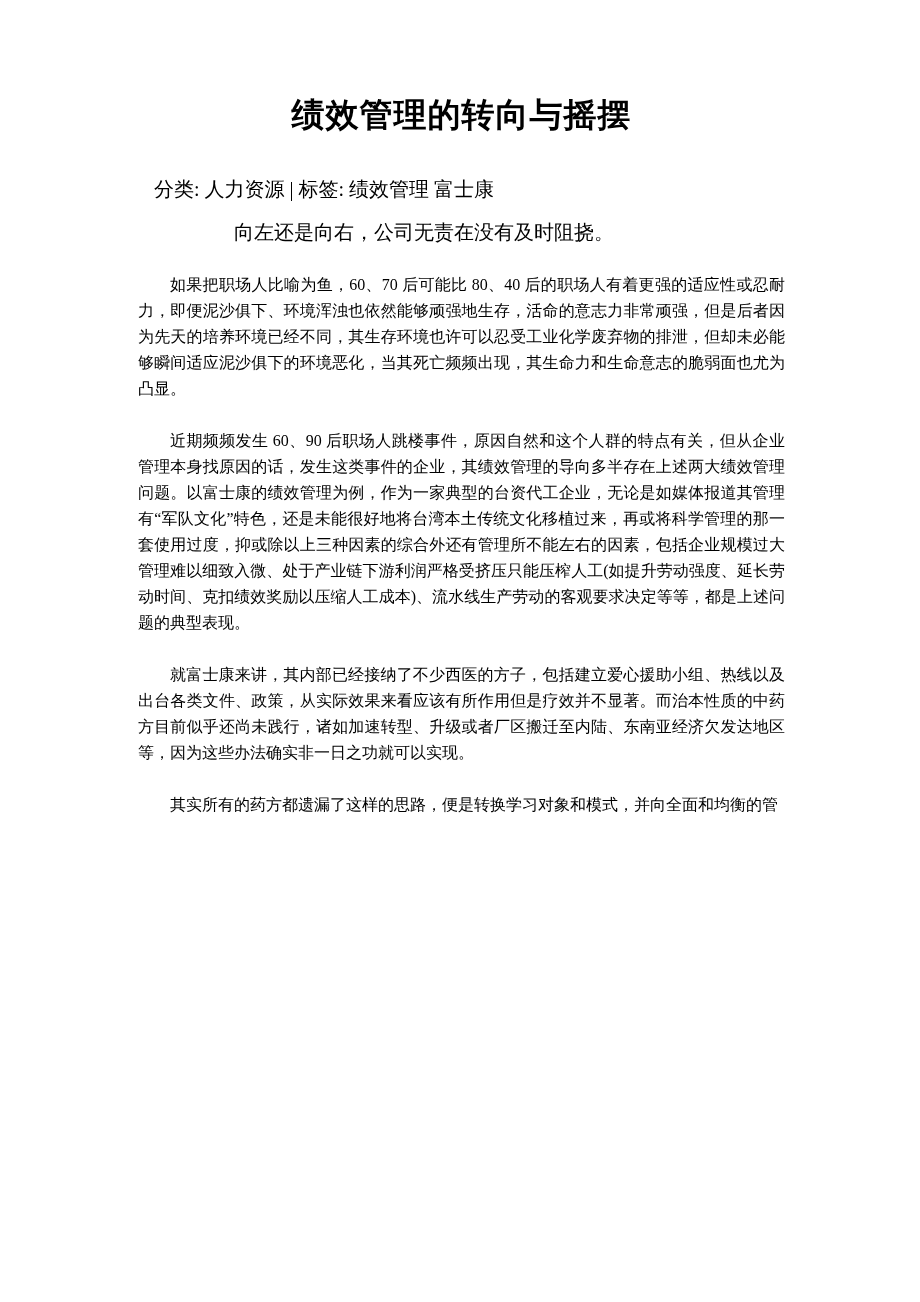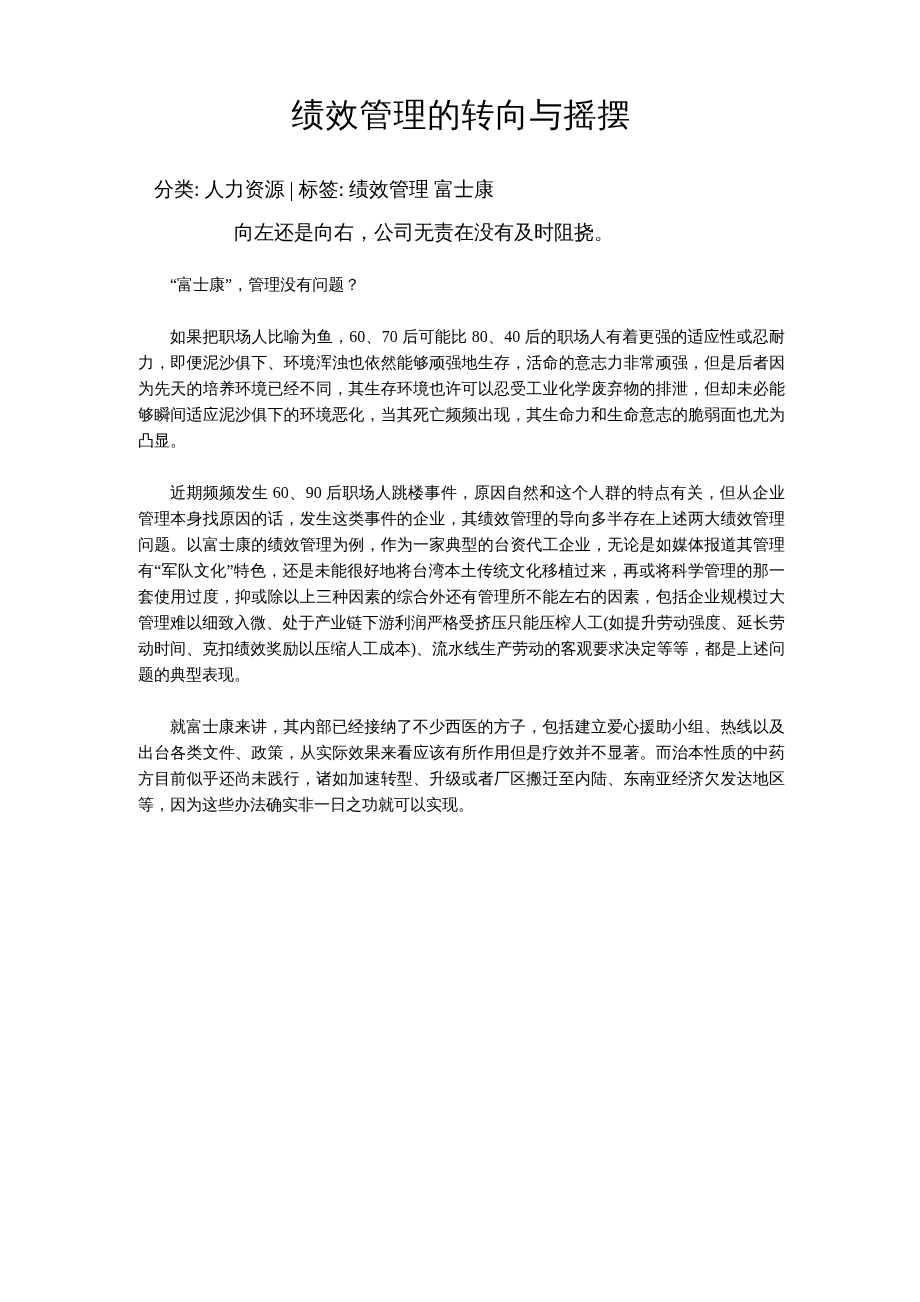--- a/index.html
+++ b/index.html
@@ -18,21 +18,21 @@
     .page {
       width: 920px;
       height: 1302px;
       padding: 92px 135px 40px 138px;
       background: #ffffff;
     }
     .doc-title {
       margin: 0 0 38px 0;
       font-size: 33px;
       line-height: 46px;
-      font-weight: 400;
+      font-weight: 700;
       text-align: center;
       letter-spacing: 1px;
     }
     .line {
       margin: 16px;
       font-size: 20px;
       line-height: 27px;
       text-align: justify;
     }
     .meta {
@@ -53,23 +53,23 @@
 </head>
 <body>
 
 <div class="page">
   <h1 class="doc-title">绩效管理的转向与摇摆</h1>
 
   <p class="line meta">分类: 人力资源  | 标签: 绩效管理 富士康</p>
 
   <p class="line subtitle">向左还是向右，公司无责在没有及时阻挠。</p>
 
-  <p class="para">“富士康”，管理没有问题？</p>
 
 
   <p class="para">如果把职场人比喻为鱼，60、70 后可能比 80、40 后的职场人有着更强的适应性或忍耐力，即便泥沙俱下、环境浑浊也依然能够顽强地生存，活命的意志力非常顽强，但是后者因为先天的培养环境已经不同，其生存环境也许可以忍受工业化学废弃物的排泄，但却未必能够瞬间适应泥沙俱下的环境恶化，当其死亡频频出现，其生命力和生命意志的脆弱面也尤为凸显。</p>
 
   <p class="para">近期频频发生 60、90 后职场人跳楼事件，原因自然和这个人群的特点有关，但从企业管理本身找原因的话，发生这类事件的企业，其绩效管理的导向多半存在上述两大绩效管理问题。以富士康的绩效管理为例，作为一家典型的台资代工企业，无论是如媒体报道其管理有“军队文化”特色，还是未能很好地将台湾本土传统文化移植过来，再或将科学管理的那一套使用过度，抑或除以上三种因素的综合外还有管理所不能左右的因素，包括企业规模过大管理难以细致入微、处于产业链下游利润严格受挤压只能压榨人工(如提升劳动强度、延长劳动时间、克扣绩效奖励以压缩人工成本)、流水线生产劳动的客观要求决定等等，都是上述问题的典型表现。</p>
 
 
   <p class="para">就富士康来讲，其内部已经接纳了不少西医的方子，包括建立爱心援助小组、热线以及出台各类文件、政策，从实际效果来看应该有所作用但是疗效并不显著。而治本性质的中药方目前似乎还尚未践行，诸如加速转型、升级或者厂区搬迁至内陆、东南亚经济欠发达地区等，因为这些办法确实非一日之功就可以实现。</p>
 
+  <p class="para">其实所有的药方都遗漏了这样的思路，便是转换学习对象和模式，并向全面和均衡的管</p>
 </div>
 
 </body></html>

